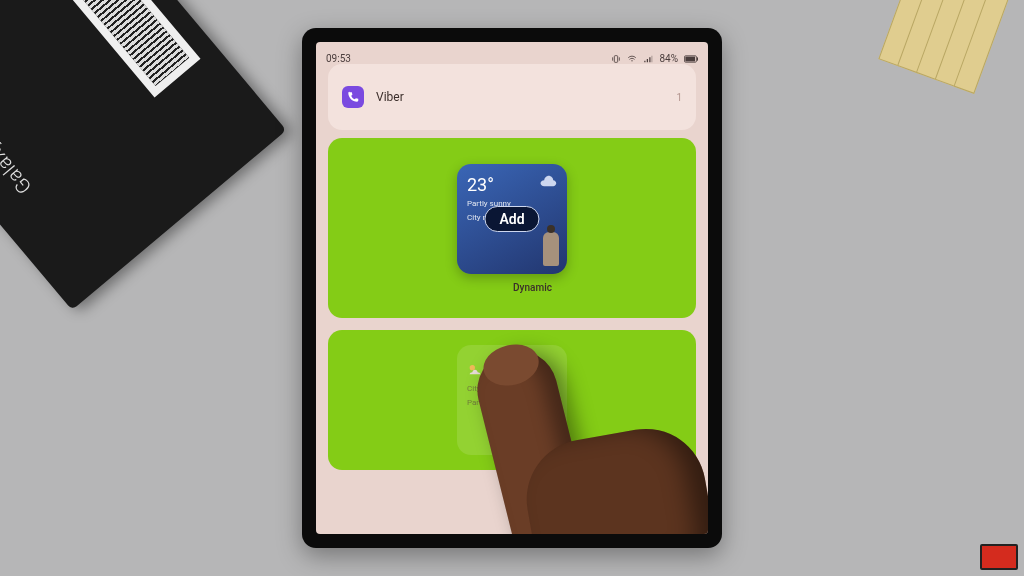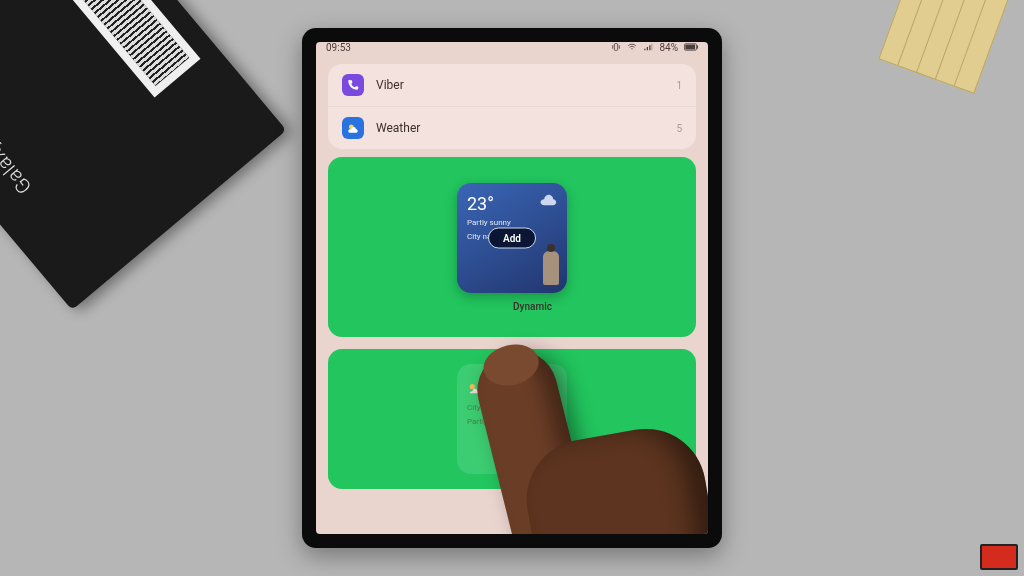--- a/index.html
+++ b/index.html
@@ -77,21 +77,21 @@
     overflow: hidden;
     display: flex;
     flex-direction: column;
     position: relative;
   }
 
   
   .statusbar {
     height: 22px;
     display: flex;
-    align-items: flex-start;
+    align-items: flex-end;
     padding: 0 10px;
     font-size: 10px;
     color: #4a3d3c;
   }
   .statusbar .spacer { flex: 1; }
   .status-icon { margin-left: 6px; display: inline-flex; align-items: center; }
 
   
   .searchbar {
     margin: 2px 12px 8px;
@@ -118,21 +118,21 @@
 
   
   .list-card {
     background: #f3e2dd;
     border-radius: 14px;
     overflow: hidden;
   }
   .list-row {
     display: flex;
     align-items: center;
-    padding: 10px 14px;
+    padding: 22px 14px;
     gap: 12px;
     font-size: 12px;
     color: #3c2f2c;
   }
   .list-row + .list-row { border-top: 1px solid rgba(0,0,0,.04); }
   .app-icon {
     width: 22px; height: 22px;
     border-radius: 6px;
     display: flex; align-items: center; justify-content: center;
   }
@@ -140,21 +140,21 @@
   .app-icon.weather { background: #2a72e0; }
   .app-icon svg { width: 14px; height: 14px; }
   .badge {
     margin-left: auto;
     font-size: 10px;
     color: #b49690;
   }
 
   
   .panel {
-    background: #22c55e;
+    background: #84cc16;
     border-radius: 14px;
     flex-shrink: 0;
     display: flex;
     flex-direction: column;
     align-items: center;
     justify-content: center;
     position: relative;
   }
   .panel.front { height: 180px; }
   .panel.next  { height: 140px; margin-top: 4px; }
@@ -183,21 +183,21 @@
     content: ""; position: absolute; top: -7px; left: 4px;
     width: 8px; height: 8px; background: #3b3128; border-radius: 50%;
   }
   .add-pill {
     position: absolute;
     left: 50%; top: 50%;
     transform: translate(-50%, -50%);
     background: #0a1634;
     border: 1.5px solid #cdd7ef;
     color: #fff;
-    font-size: 10px;
+    font-size: 14px;
     font-weight: 600;
     padding: 4px 14px;
     border-radius: 14px;
   }
   .widget-label {
     margin-top: 8px;
     font-size: 10px;
     color: #3c2f2c;
     font-weight: 500;
     padding-left: 41px;
@@ -299,30 +299,20 @@
       <div class="list-card">
         <div class="list-row">
           <span class="app-icon viber">
             <svg viewBox="0 0 24 24" fill="#fff">
                 <path d="M6 3c-1 0-2 1-2 2 0 8 7 15 15 15 1 0 2-1 2-2v-3l-4-1-2 2c-3-1-5-3-6-6l2-2-1-4H6z"></path>
               </svg>
           </span>
           <span>Viber</span>
           <span class="badge">1</span>
         </div>
-        <div class="list-row">
-          <span class="app-icon weather">
-            <svg viewBox="0 0 24 24" fill="#ffd24d">
-                <circle cx="9" cy="10" r="4"></circle>
-                <path fill="#fff" d="M7 14c-2 0-3 1-3 3s1 3 3 3h10c2 0 3-1 3-3s-1-3-3-3c0-2-2-4-4-4s-4 2-4 4"></path>
-              </svg>
-          </span>
-          <span>Weather</span>
-          <span class="badge">5</span>
-        </div>
       </div>
 
       <div class="panel front">
         <div class="widget-tile">
           <div class="widget-temp">23°</div>
           <span class="widget-cloud">
             <svg width="18" height="14" viewBox="0 0 24 18" fill="#cdd7ef">
                 <path d="M7 16c-3 0-5-2-5-4s2-4 5-4c0-3 3-6 6-6s6 3 6 6c2 0 4 2 4 4s-2 4-4 4H7z"></path>
               </svg>
           </span>

